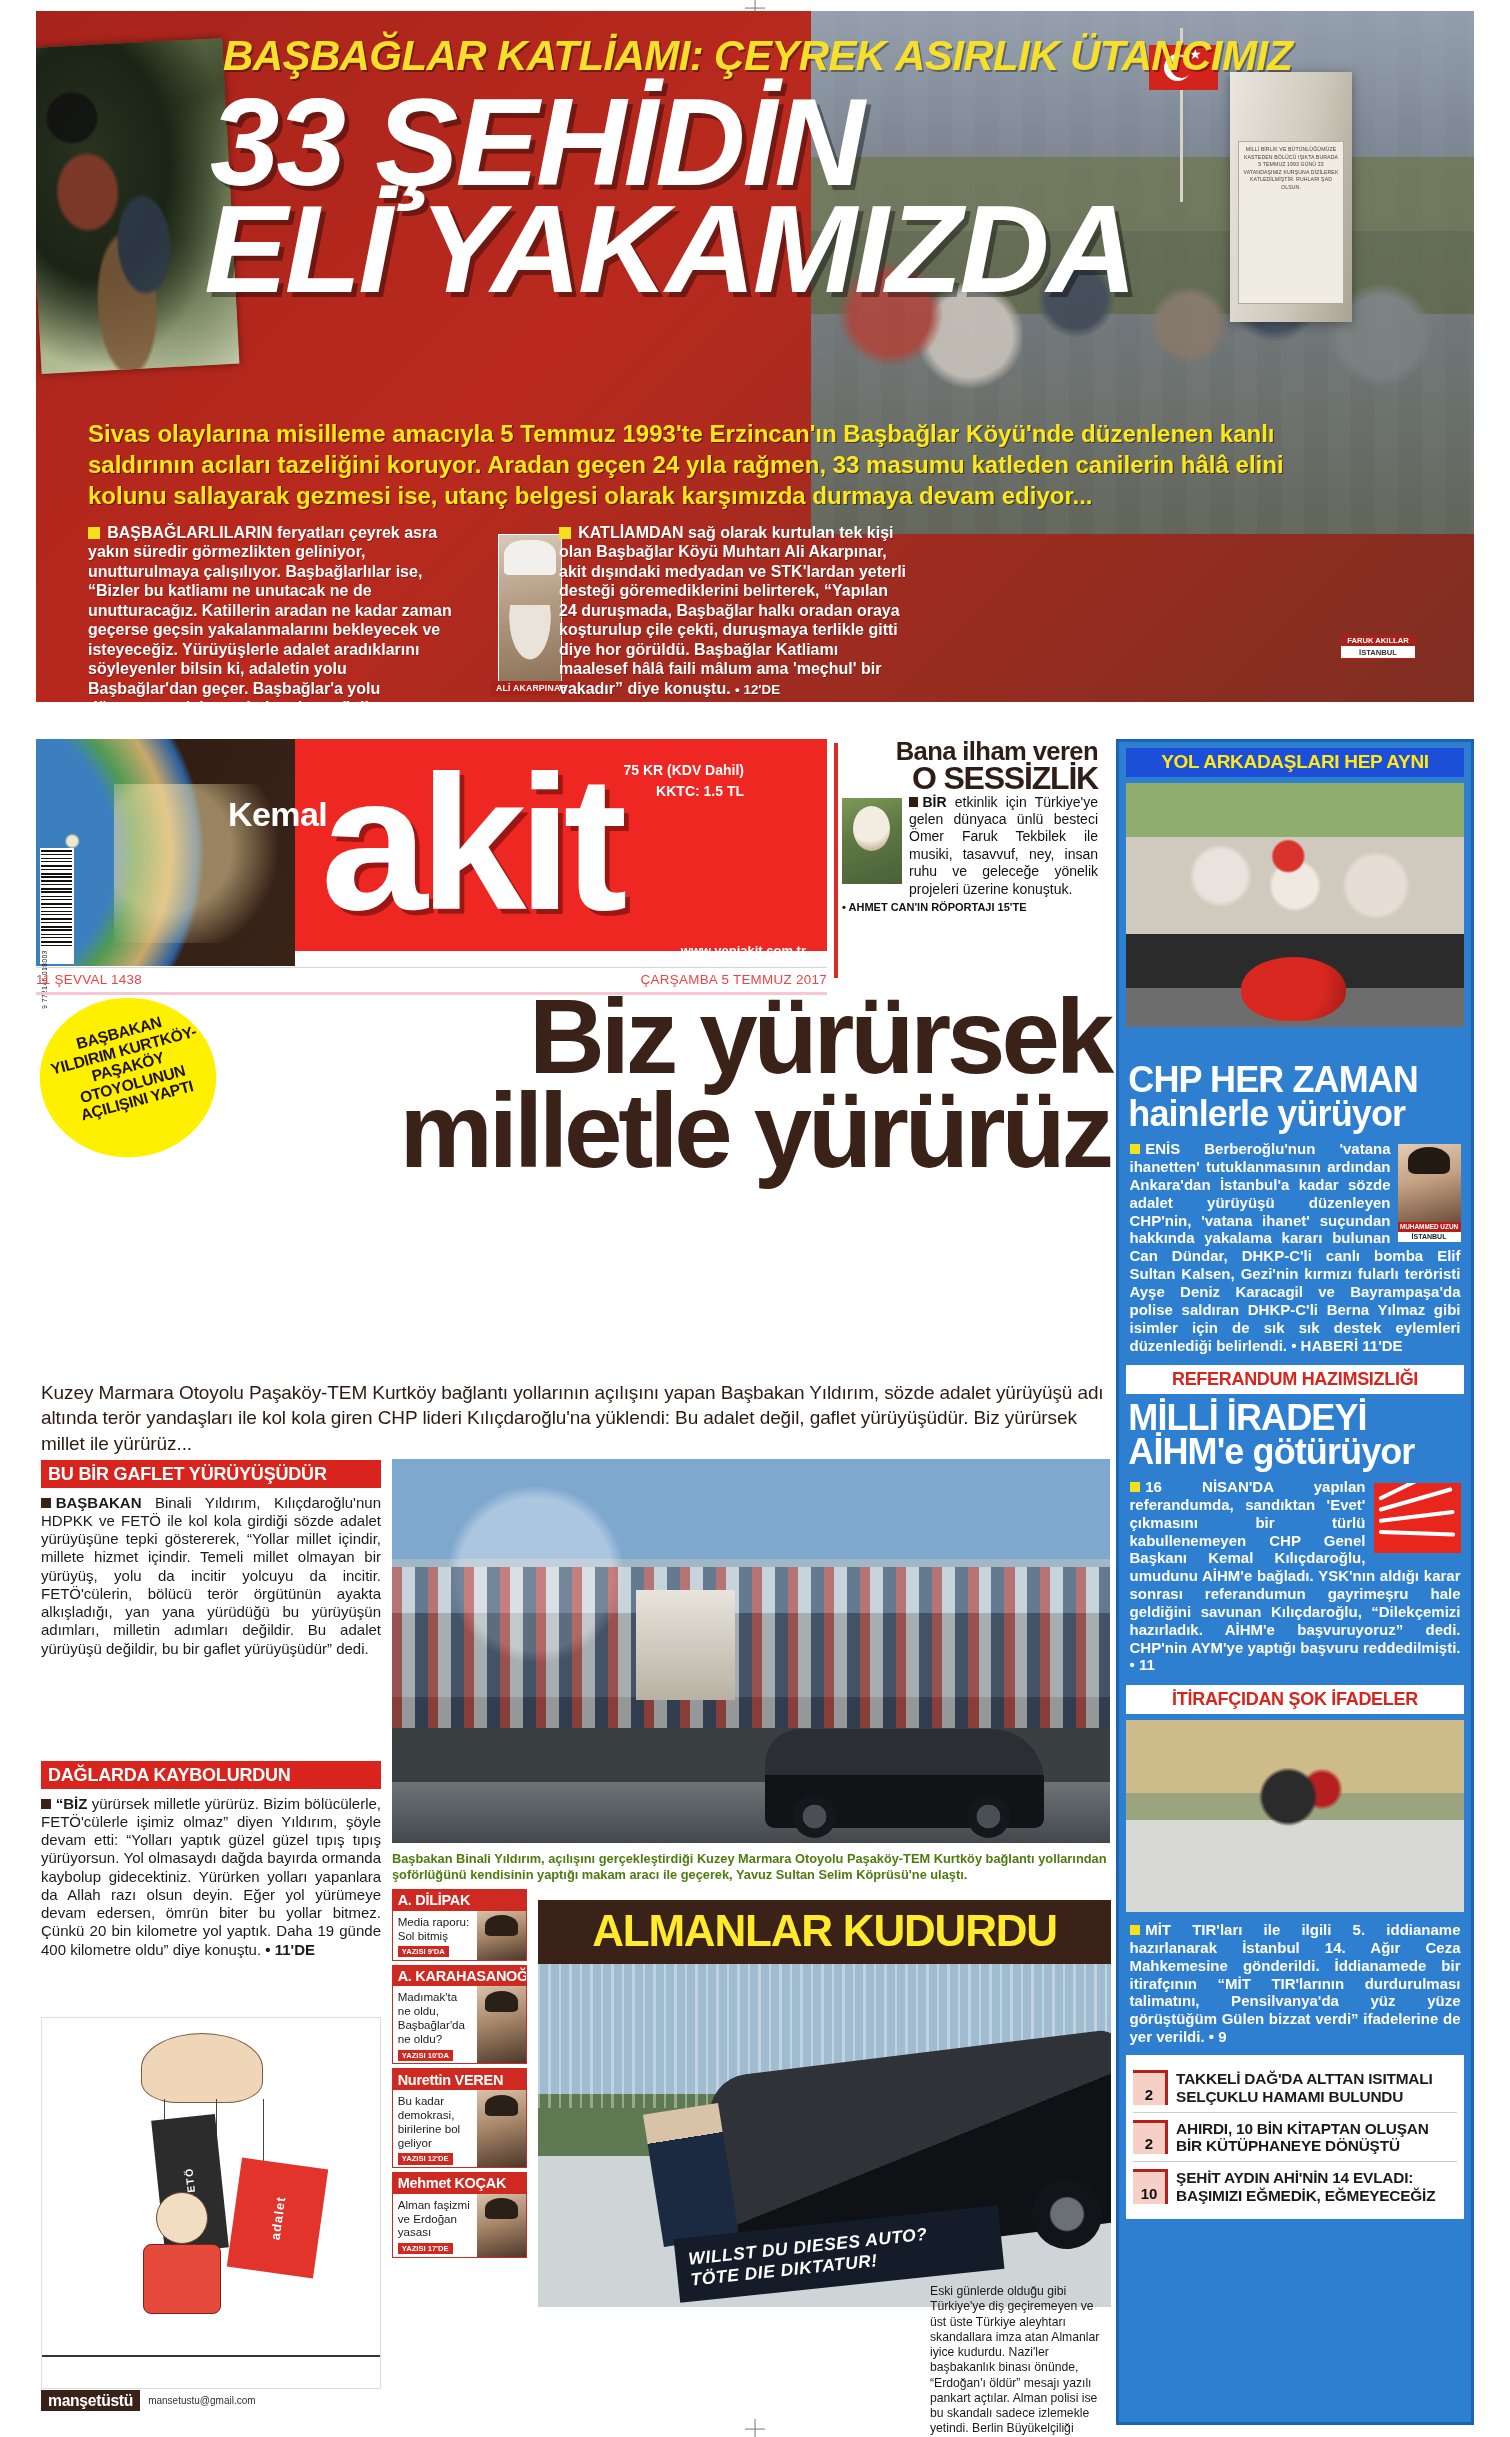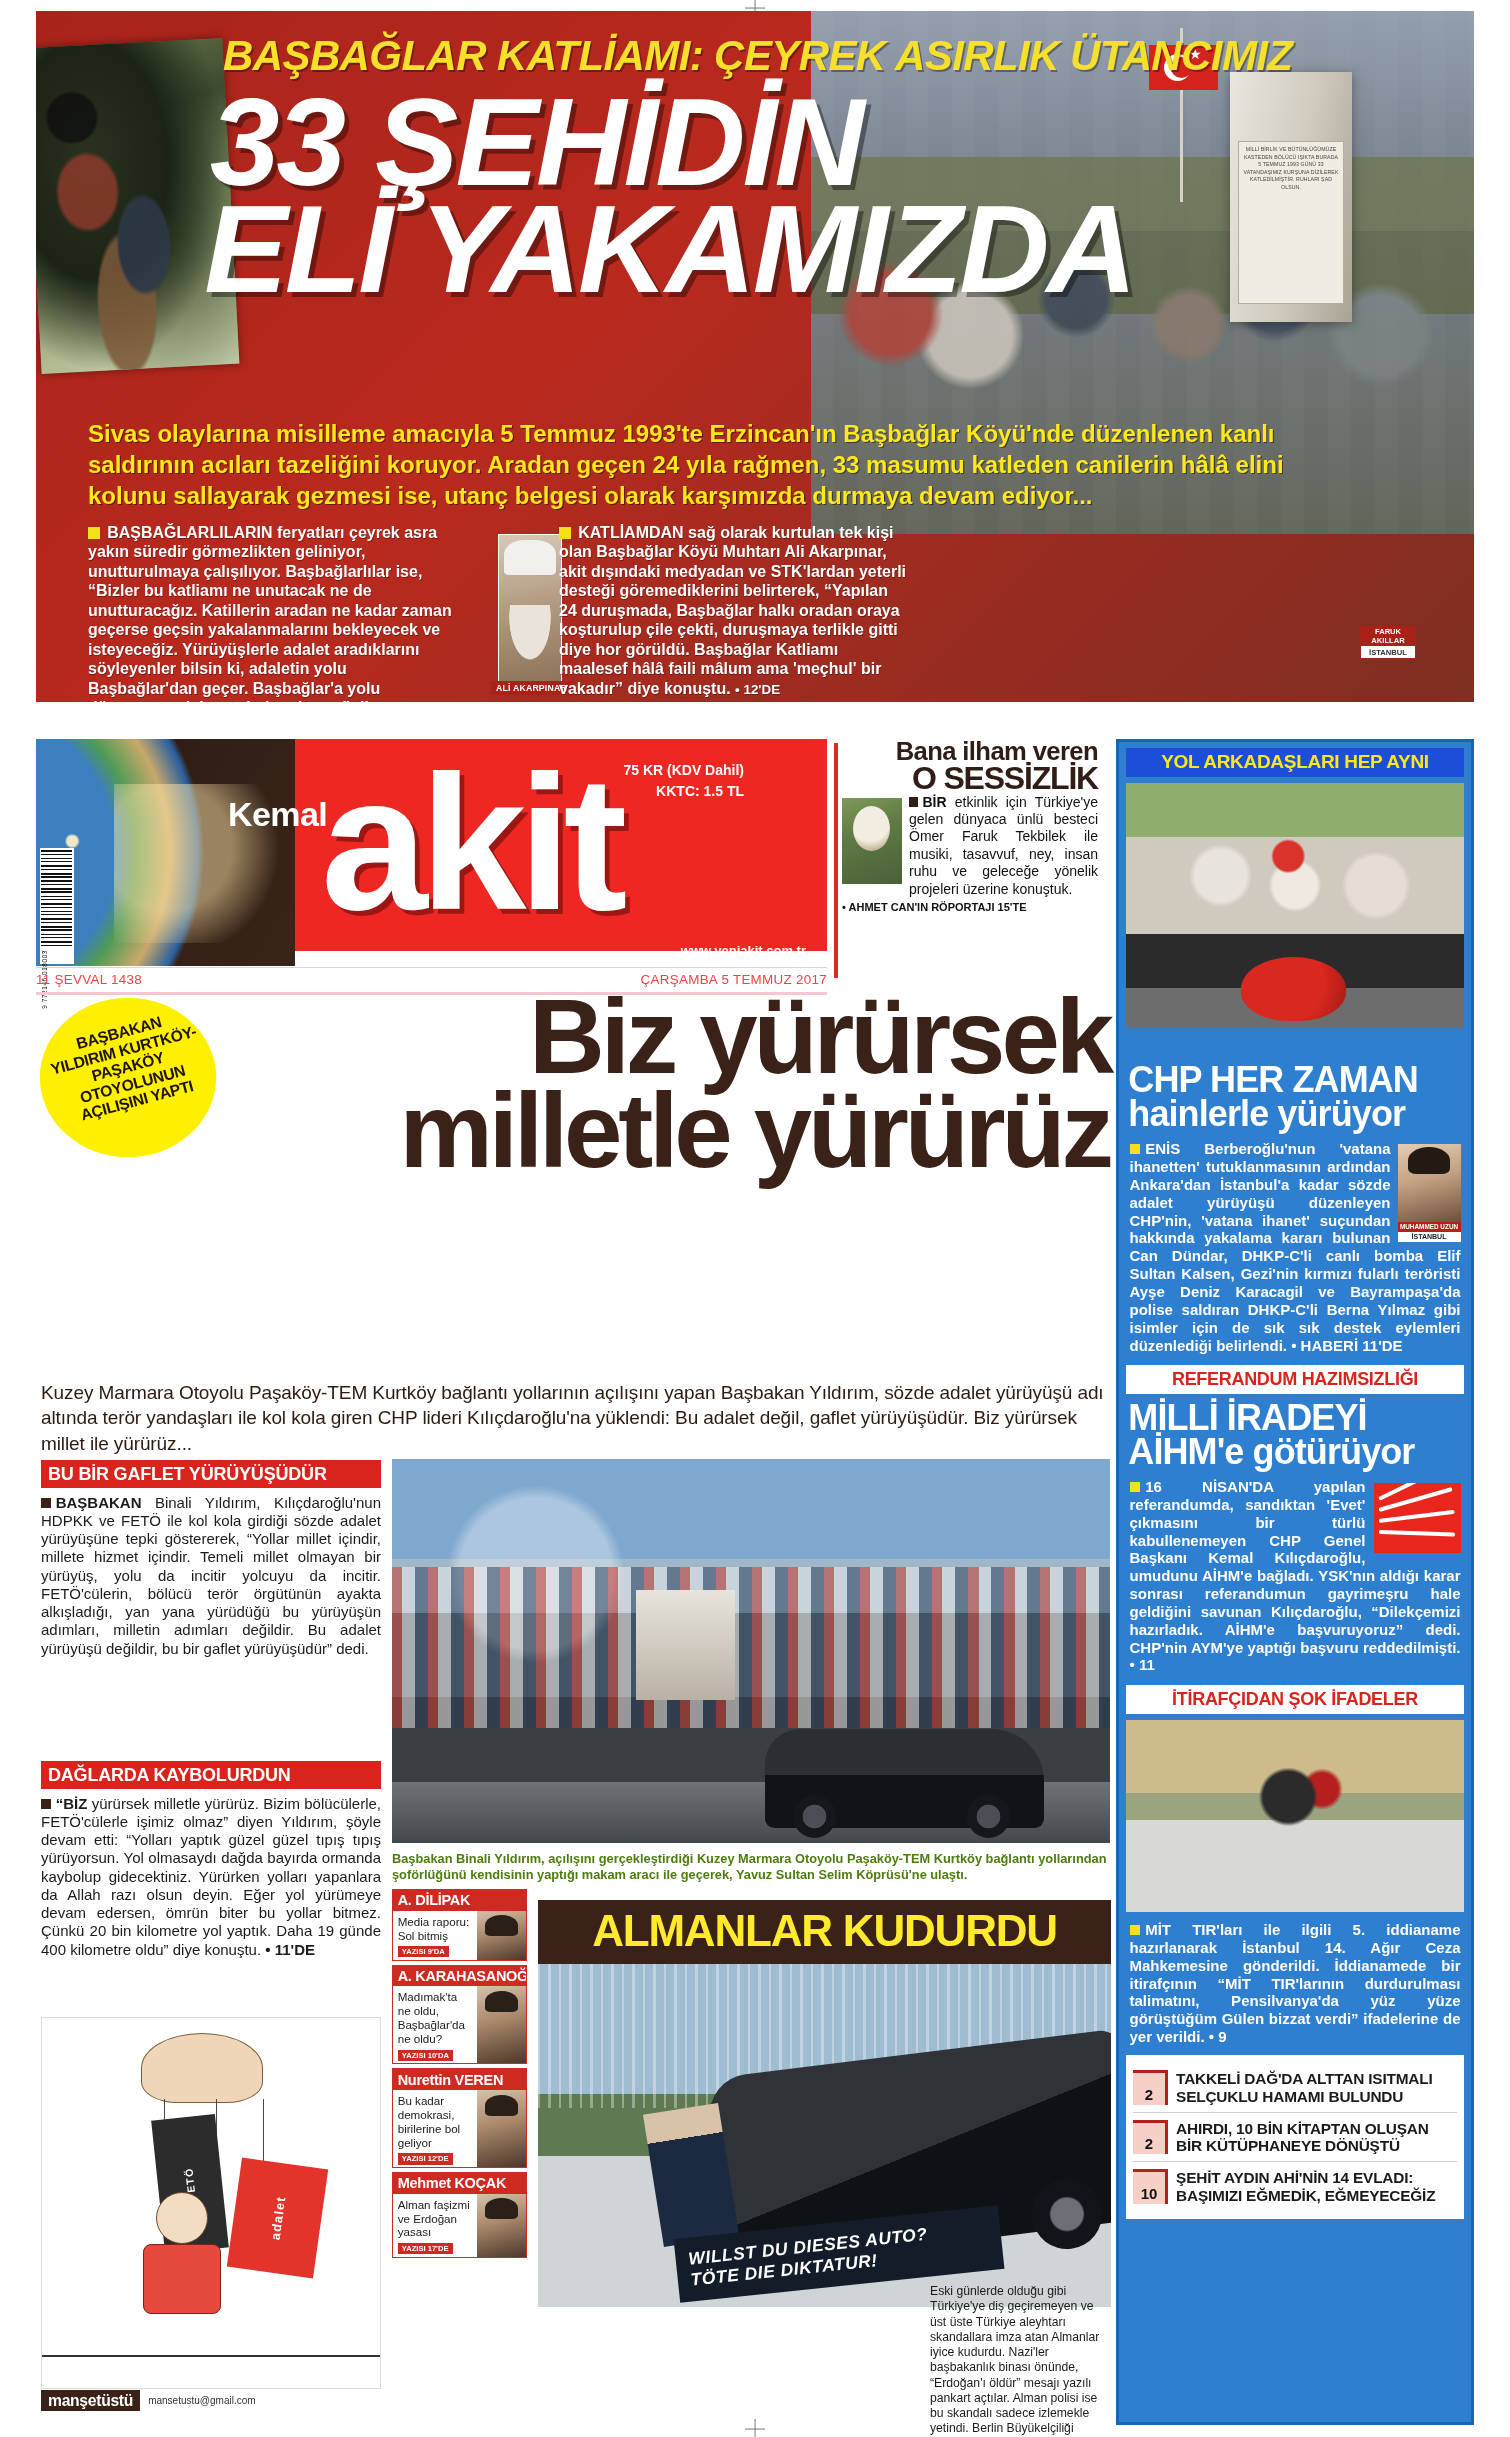--- a/index.html
+++ b/index.html
@@ -141,21 +141,21 @@
   .muhtar-photo::after {
     content:""; position:absolute; left:7px; top:70px; right:7px; bottom:17.4px;
     background:radial-gradient(ellipse at 50% 20%, #e9e3da 0 60%, transparent 62%);
   }
   .muhtar-name {
     position:absolute; left:455px; top:670px; width:81px;
     background:#a8221a; color:#fff; font-size:8.7px; font-weight:bold;
     text-align:center; padding:2.3px 1.2px; letter-spacing:0.2px;
   }
   .stamp-right {
-    position:absolute; right:58px; bottom:42px; width:56px;
+    position:absolute; right:58px; bottom:42px; width:76px;
     background:#a8221a; color:#fff; font-size:7.6px; font-weight:bold;
     text-align:center; padding:1.7px 1.2px;
   }
   .stamp-right .city { background:#fff; color:#333; display:block; margin-top:1.2px; padding:1.2px 0; }
 
   
   .masthead { position:absolute; left:36px; top:739px; width:791px; height:227px; }
   .mh-globe {
     position:absolute; left:0; top:0; width:259px; height:227px;
     background:

